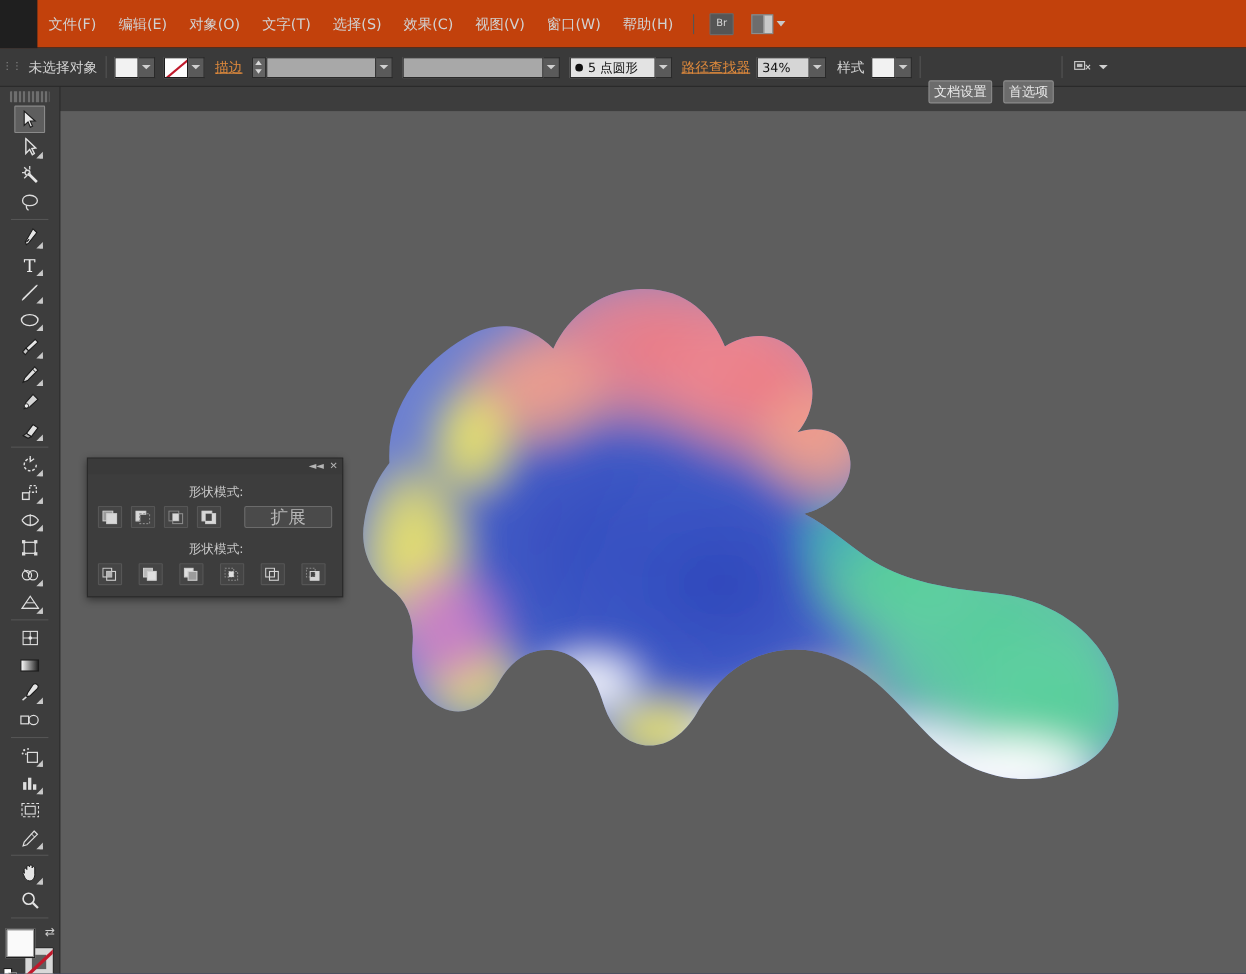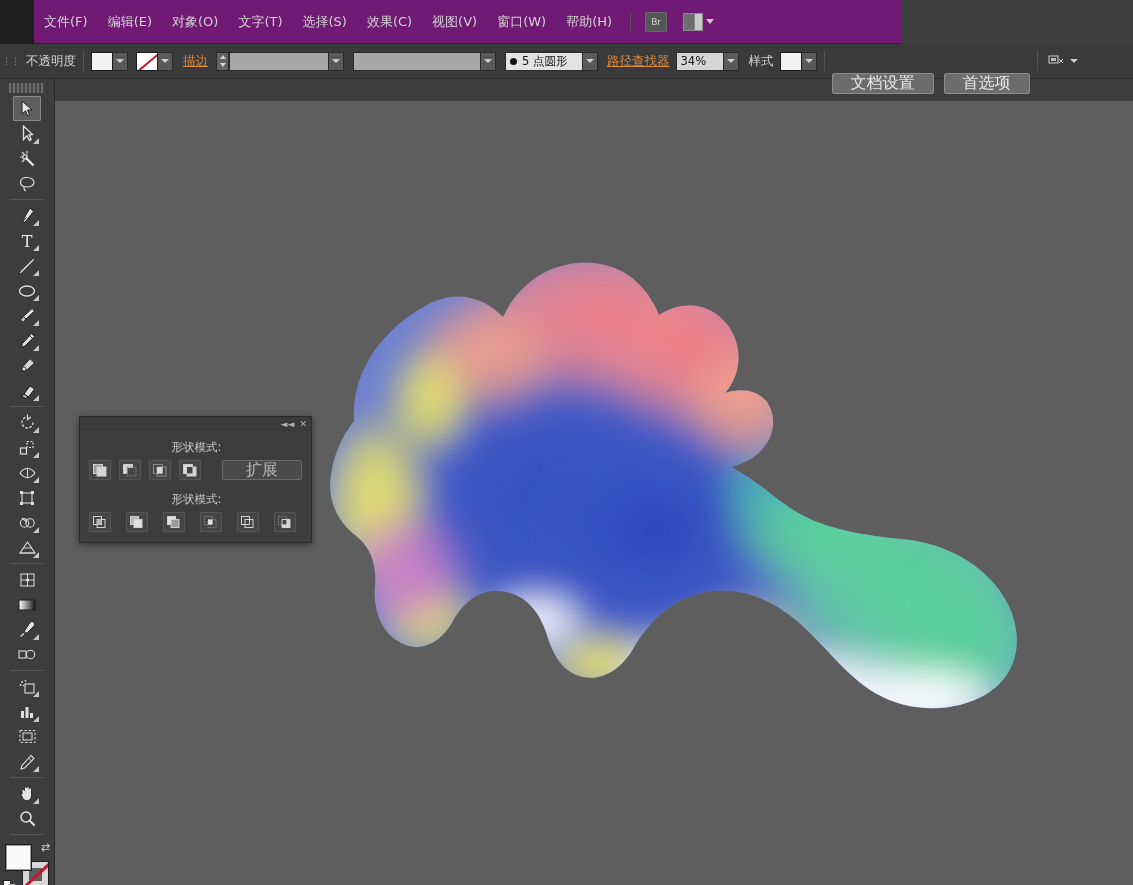--- a/index.html
+++ b/index.html
@@ -7,22 +7,22 @@
     width: 1133px; height: 885px;
     background: #3d3d3d;
     font-family: "DejaVu Sans", "Liberation Sans", sans-serif;
     overflow: hidden;
     -webkit-font-smoothing: antialiased;
   }
   #app { position: relative; width: 1133px; height: 885px; }
 
   
   .menubar {
-    position: absolute; left: 0; top: 0; width: 901px; height: 44px;
-    background: #701a75;
+    position: absolute; left: 0; top: 0; width: 1133px; height: 44px;
+    background: #c2410c;
     display: flex; align-items: center;
     border-bottom: 1px solid #252525;
   }
   .ai-logo {
     width: 34px; height: 44px;
     display: flex; align-items: center; justify-content: center;
     color: #f5a623; font-weight: bold; font-size: 22px;
     font-family: "DejaVu Serif", "Liberation Serif", serif;
     letter-spacing: -1px;
     background: #1f1f1f;
@@ -97,22 +97,22 @@
     padding: 0 4px; white-space: nowrap;
   }
   .field.light { background: #d6d6d6; }
   .field.wide { width: 128px; }
   .field.med { width: 100px; }
   .field.narrow { width: 48px; }
   .field.profile { width: 78px; justify-content: flex-start; gap: 5px; background: #e3e3e3;}
   .dot-round { width: 7px; height: 7px; border-radius: 50%; background: #111; flex: none;}
   .btn-grey {
     height: 21px; background: #6c6c6c; border: 1px solid #8d8d8d;
-    color: #e8e8e8; font-size: 16px; display: flex; align-items: center;
-    justify-content: center; padding: 0 18px; border-radius: 2px; cursor: default; margin-top: 45px;
+    color: #e8e8e8; font-size: 12px; display: flex; align-items: center;
+    justify-content: center; padding: 0 4px; border-radius: 2px; cursor: default; margin-top: 45px;
   }
 
   
   .tabstrip {
     position: absolute; left: 55px; top: 79px; width: 1078px; height: 22px;
     background: #3a3a3a; display: flex; align-items: flex-end;
   }
   .doctab {
     height: 21px; background: #4c4c4c; border: 1px solid #2c2c2c; border-bottom: none;
     display: flex; align-items: center; padding: 0 6px 0 10px; gap: 8px;
@@ -245,21 +245,21 @@
     <div class="mb-arrange">
       <div class="arrange-box"></div>
       <div class="caret-dn"></div>
     </div>
   </div>
 
   <div class="controlbar">
     <div class="cb-grip">⋮⋮</div>
 
     <div style="width:8px"></div>
-    <div class="cb-label">不透明度</div>
+    <div class="cb-label">未选择对象</div>
 
     <div class="cb-sep"></div>
 
     <div class="combo-wrap">
       <div class="swatch"></div>
       <div class="dd-arrow">
           <i></i>
         </div>
     </div>
 

